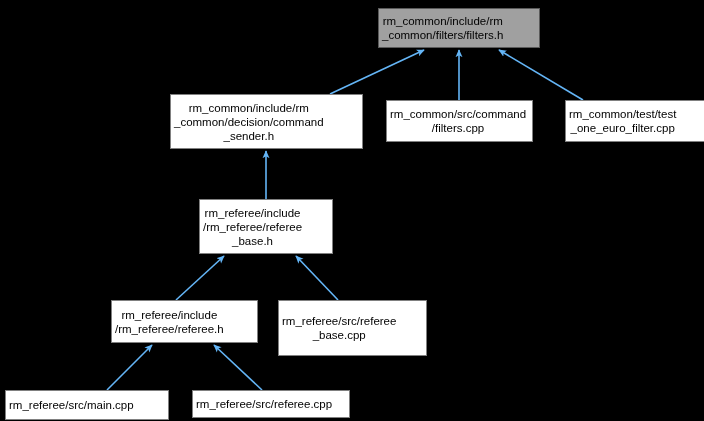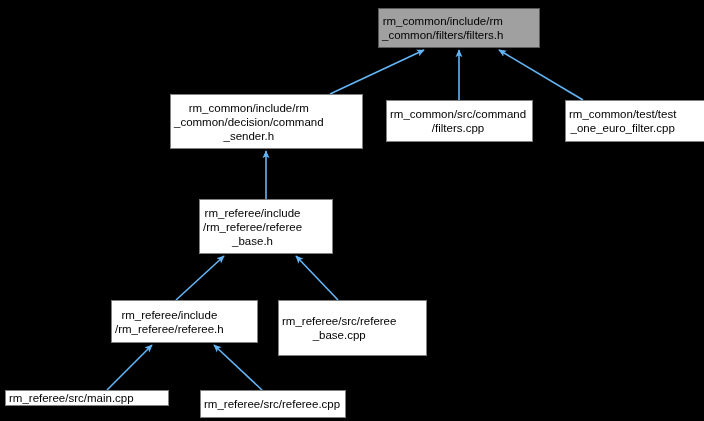--- a/index.html
+++ b/index.html
@@ -78,16 +78,16 @@
 /filters.cpp</span></div>
       <div class="node" style="left: 553px; top: 100px; width: 168px; height: 42px; margin-left: 12px;"><span class="node-label">rm_common/test/test
 _one_euro_filter.cpp</span></div>
       <div class="node" style="left: 199px; top: 199px; width: 134px; height: 55px;"><span class="node-label">rm_referee/include
 /rm_referee/referee
 _base.h</span></div>
       <div class="node" style="left: 111px; top: 300px; width: 147px; height: 43px;"><span class="node-label">rm_referee/include
 /rm_referee/referee.h</span></div>
       <div class="node" style="left: 278px; top: 300px; width: 149px; height: 56px;"><span class="node-label">rm_referee/src/referee
 _base.cpp</span></div>
-      <div class="node" style="left: 5px; top: 390px; width: 164px; height: 16px;"><span class="node-label">rm_referee/src/main.cpp</span></div>
-      <div class="node" style="left: 200px; top: 390px; width: 146px; height: 28px;"><span class="node-label">rm_referee/src/referee.cpp</span></div>
+      <div class="node" style="left: 5px; top: 390px; width: 164px; height: 30px;"><span class="node-label">rm_referee/src/main.cpp</span></div>
+      <div class="node" style="left: 192px; top: 390px; width: 158px; height: 28px;"><span class="node-label">rm_referee/src/referee.cpp</span></div>
     </div>
 </div>
 
 </body></html>

